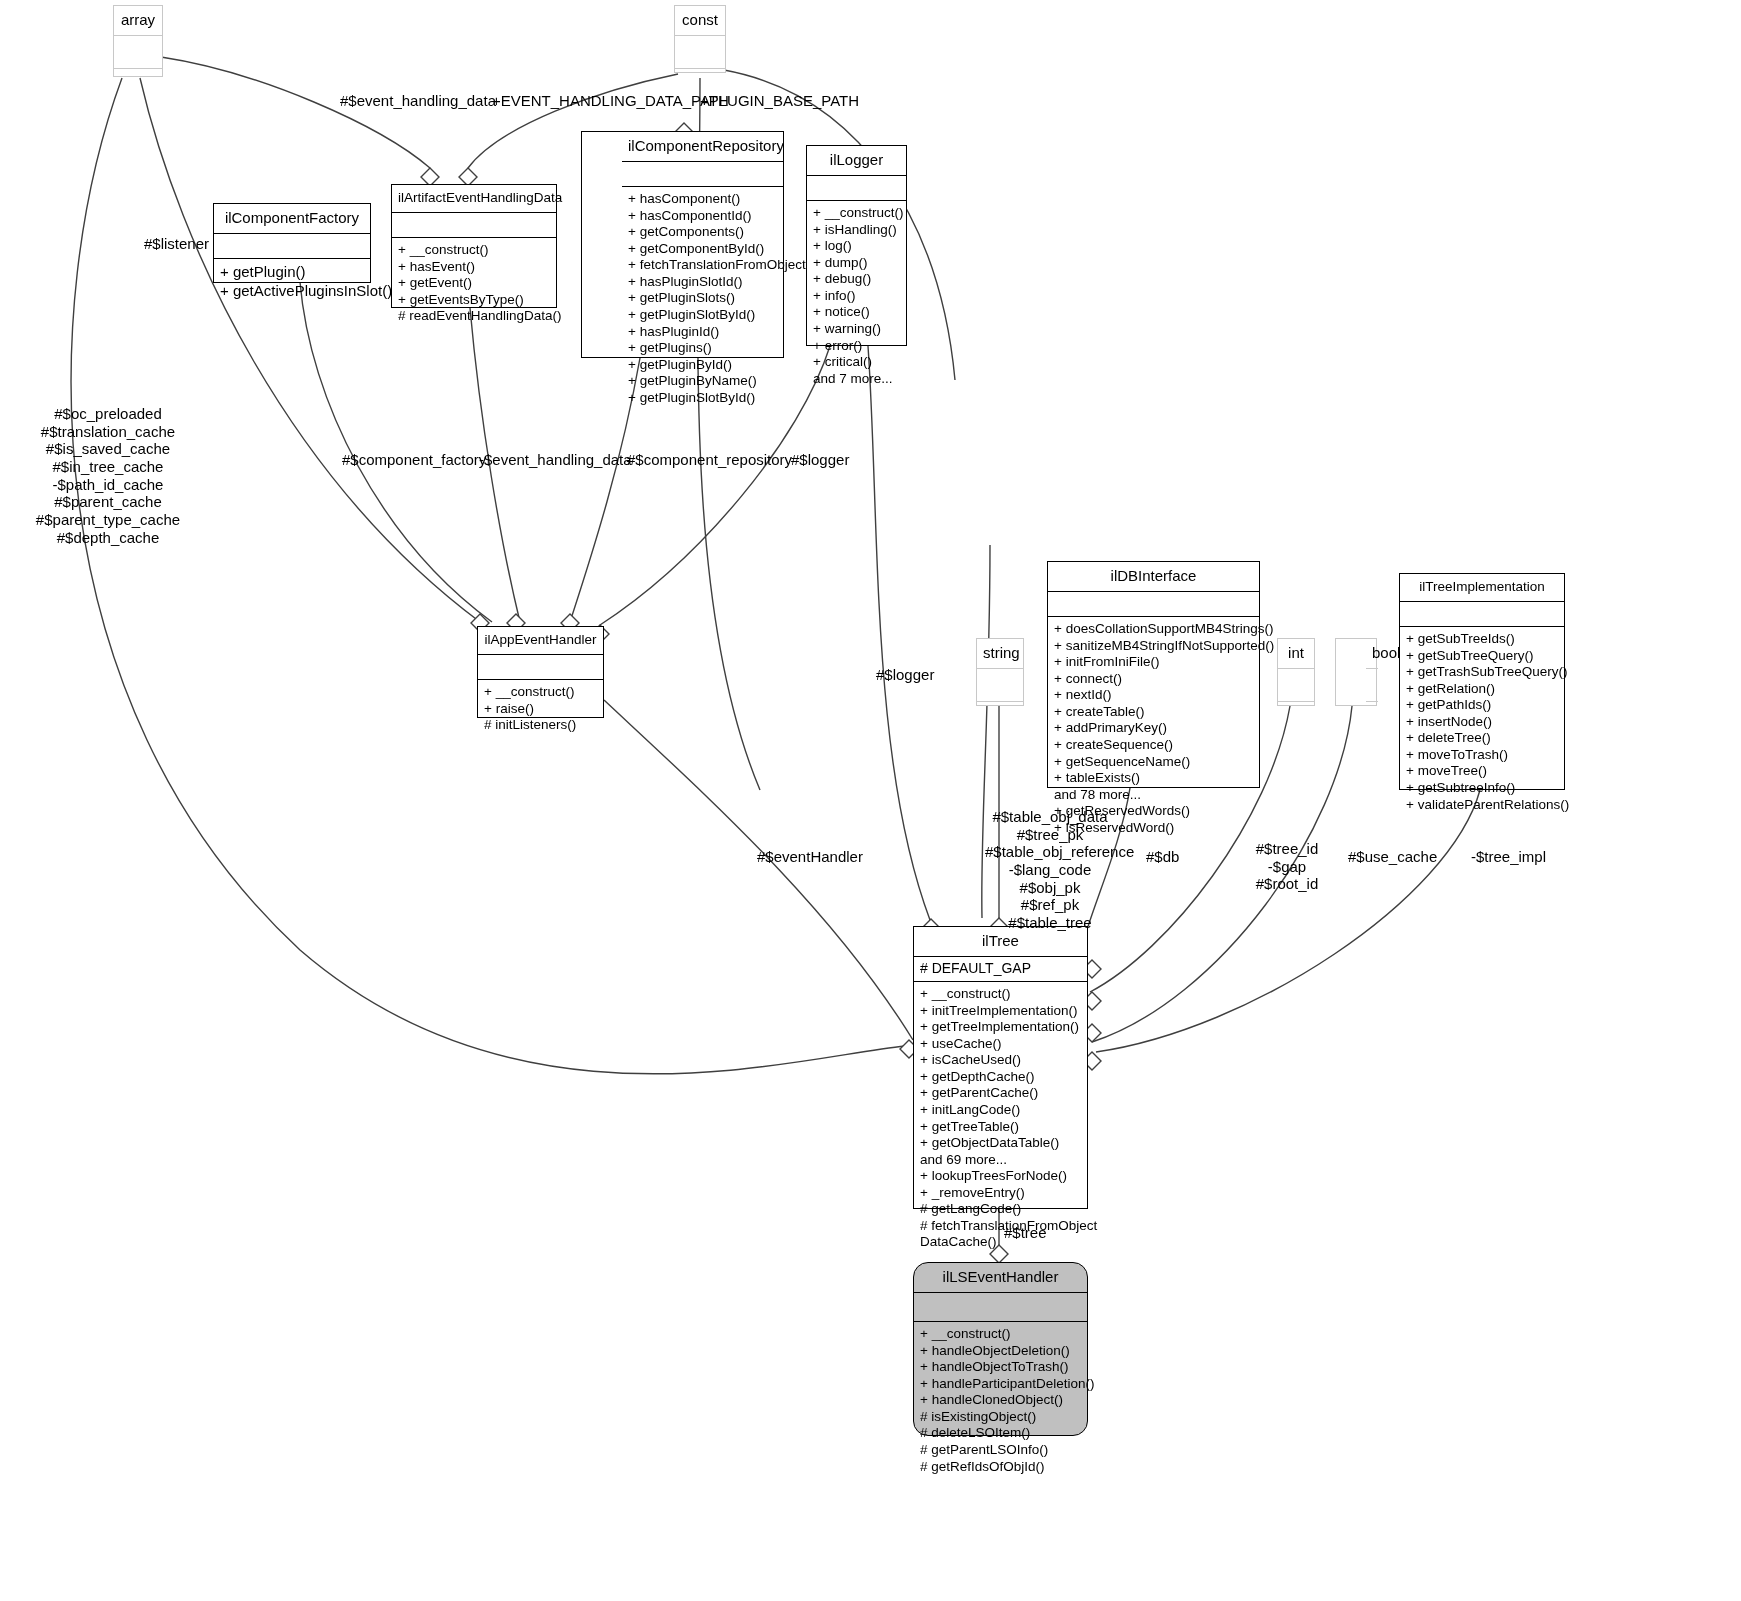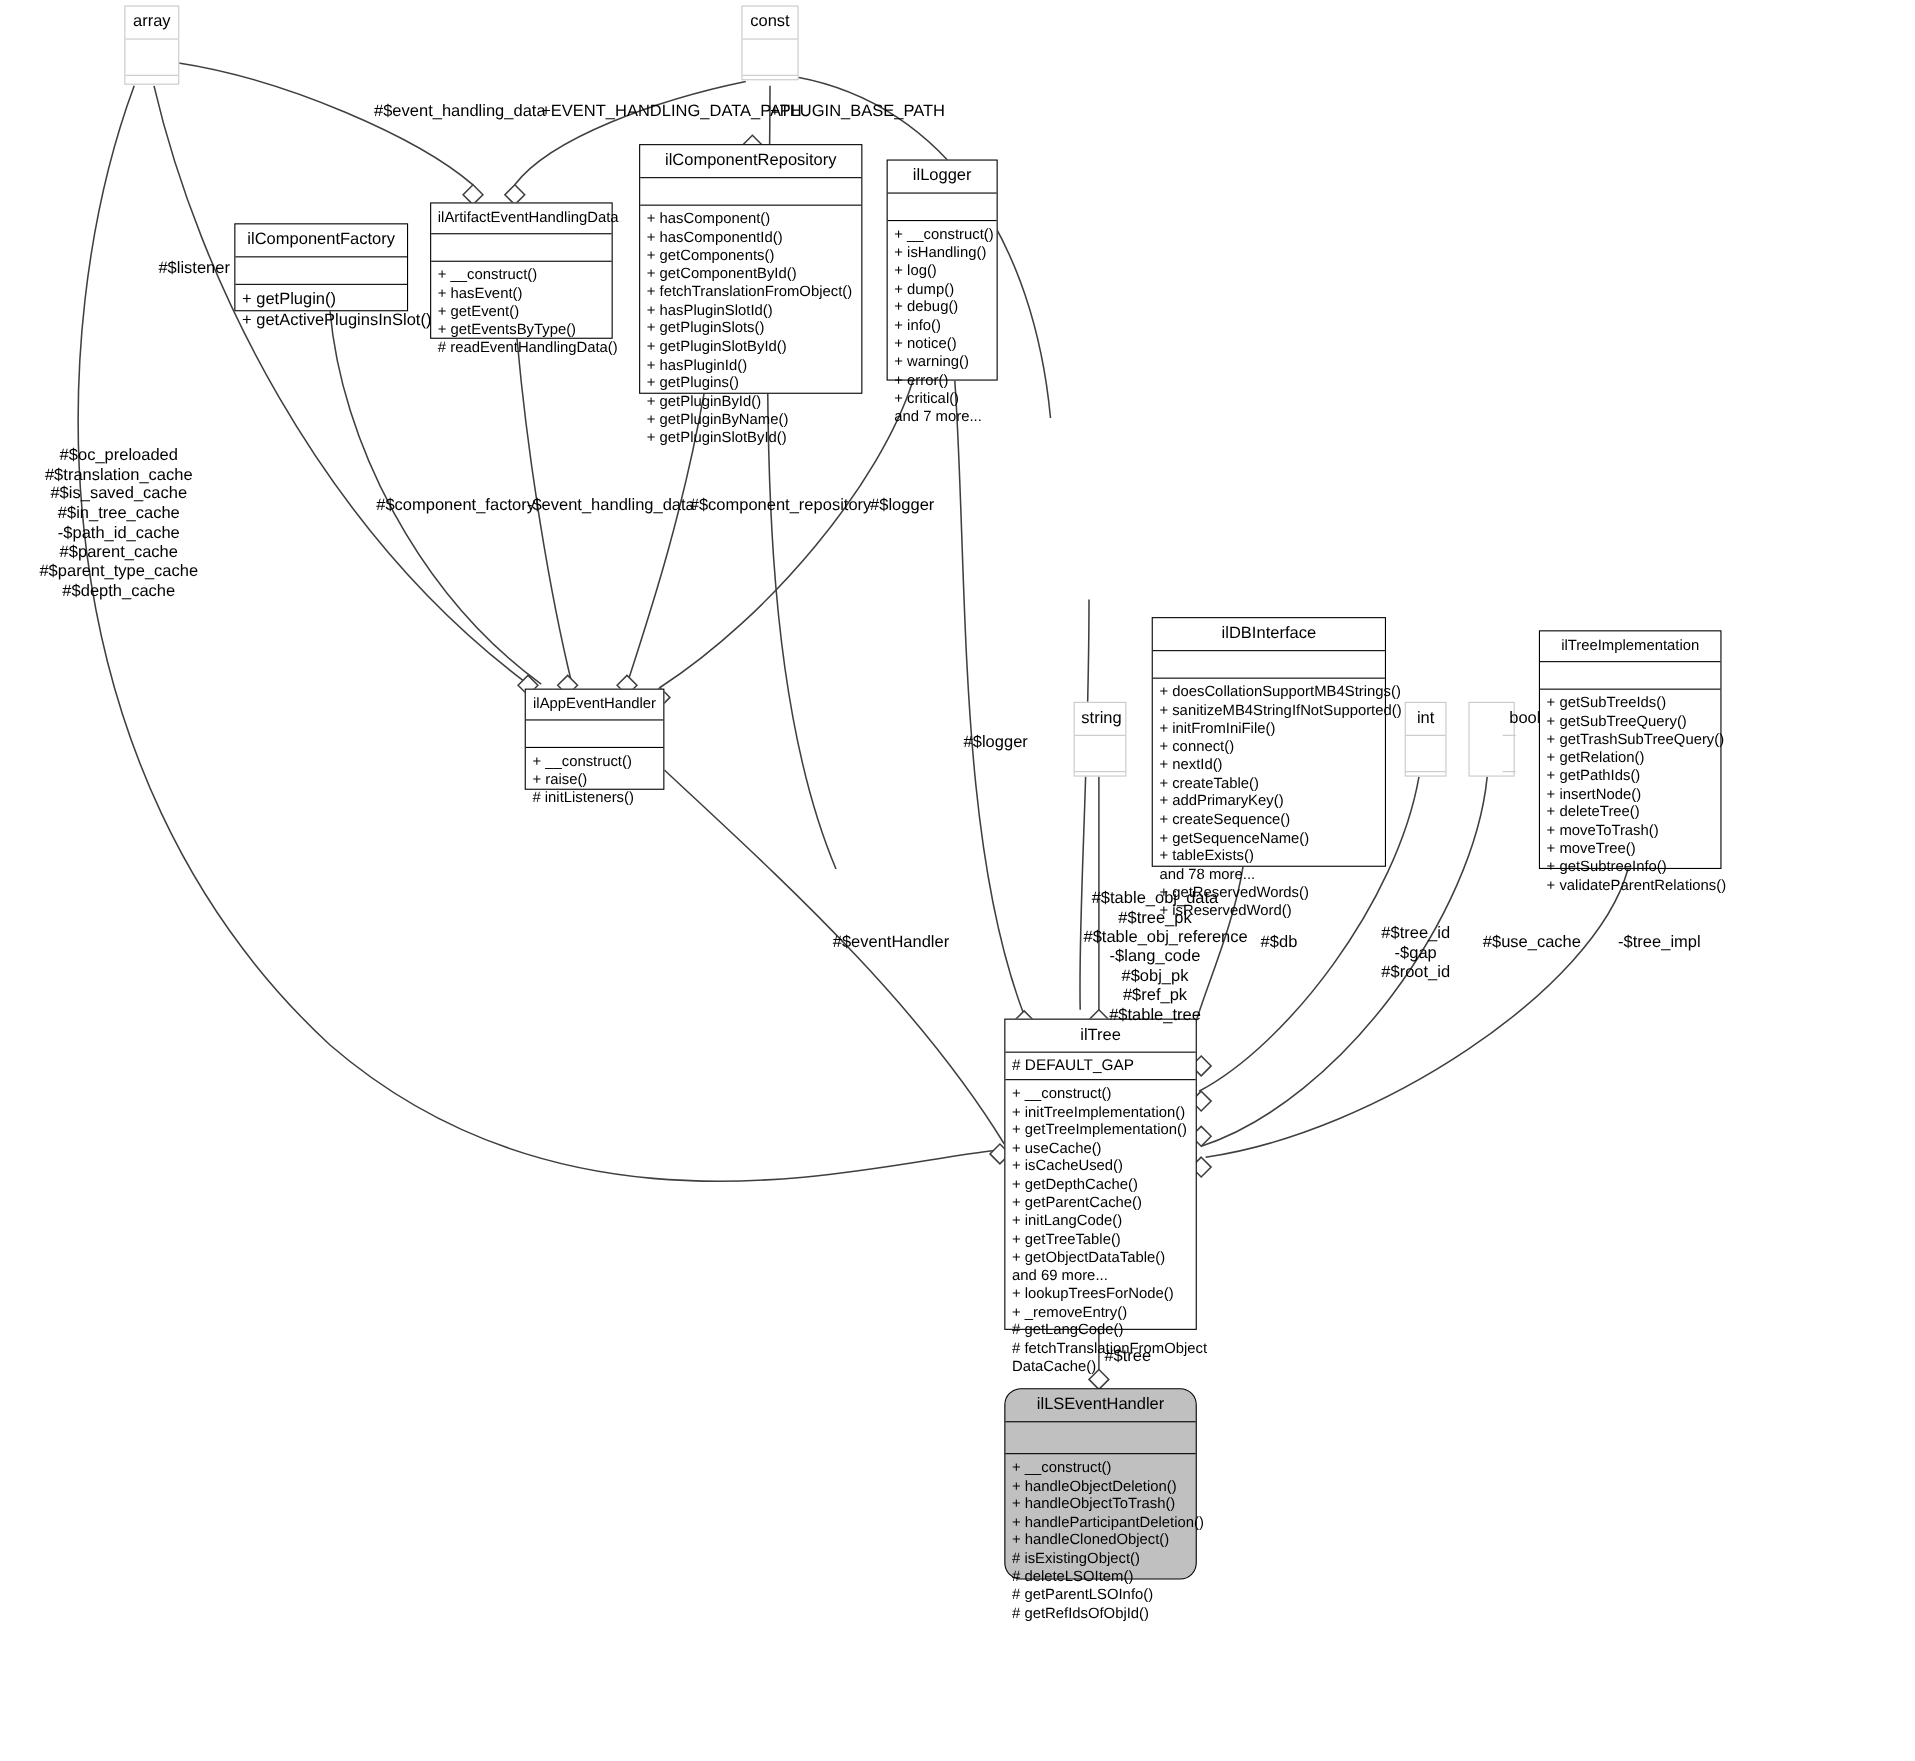--- a/index.html
+++ b/index.html
@@ -149,21 +149,21 @@
     <div class="attrs" style="min-height:18px;"></div>
     <div class="ops" style="font-size:13.5px;">
       <div class="row">+ __construct()</div>
       <div class="row">+ hasEvent()</div>
       <div class="row">+ getEvent()</div>
       <div class="row">+ getEventsByType()</div>
       <div class="row"># readEventHandlingData()</div>
     </div>
   </div>
 
-  <div class="uml" style="left:581px;top:131px;width:203px;height:227px;">
+  <div class="uml" style="left:581px;top:131px;width:203px;height:227px;padding-left:40px;">
     <div class="title">ilComponentRepository</div>
     <div class="attrs" style="min-height:18px;"></div>
     <div class="ops" style="font-size:13.5px;">
       <div class="row">+ hasComponent()</div>
       <div class="row">+ hasComponentId()</div>
       <div class="row">+ getComponents()</div>
       <div class="row">+ getComponentById()</div>
       <div class="row">+ fetchTranslationFromObject()</div>
       <div class="row">+ hasPluginSlotId()</div>
       <div class="row">+ getPluginSlots()</div>

